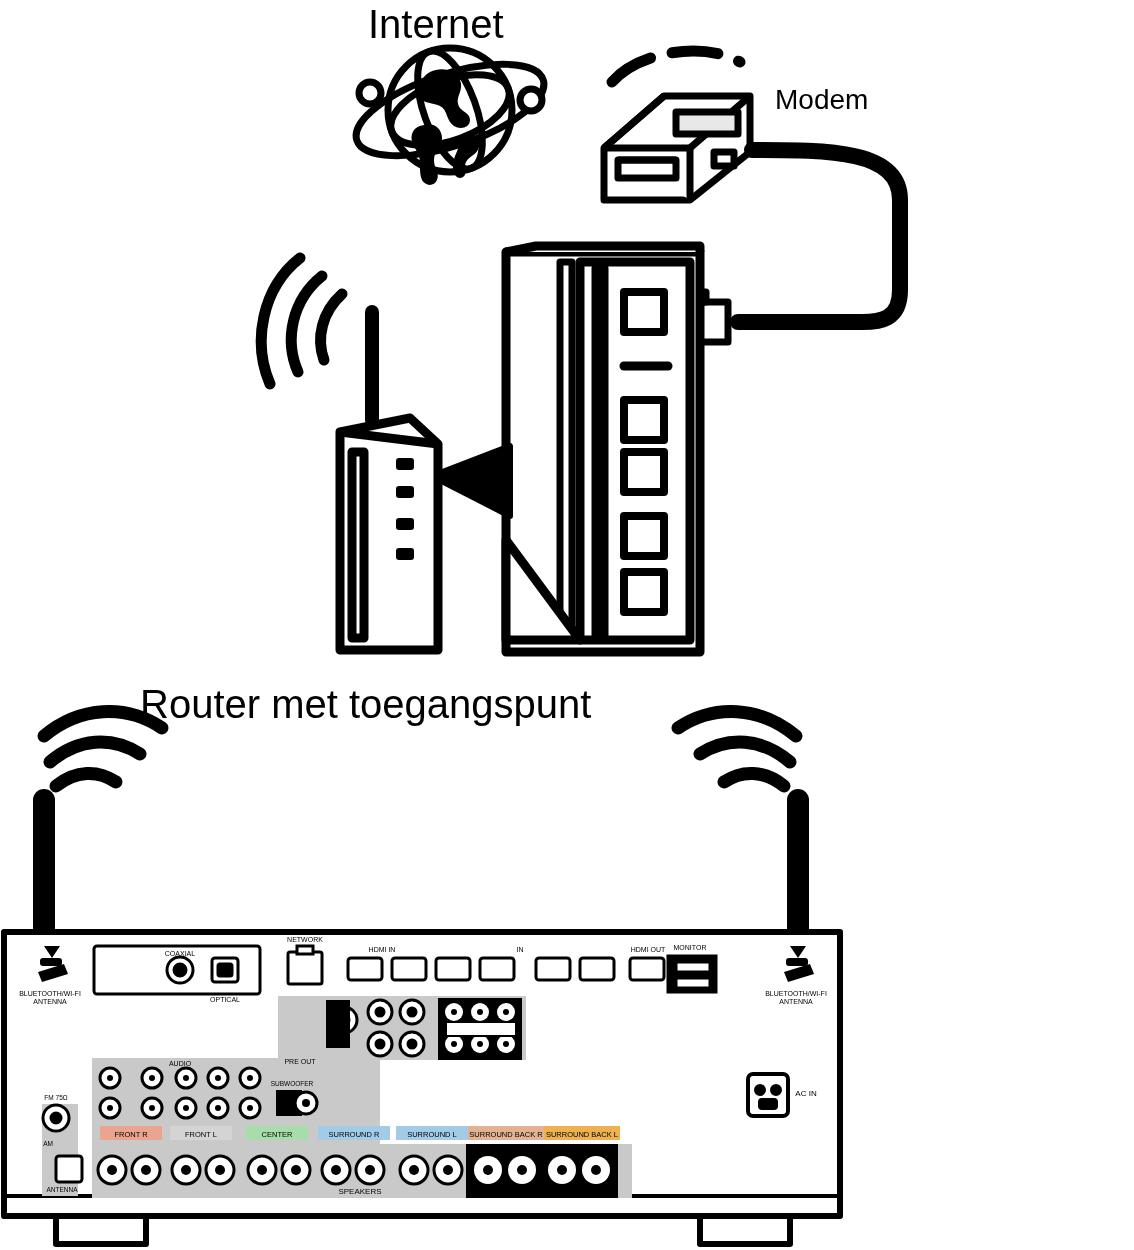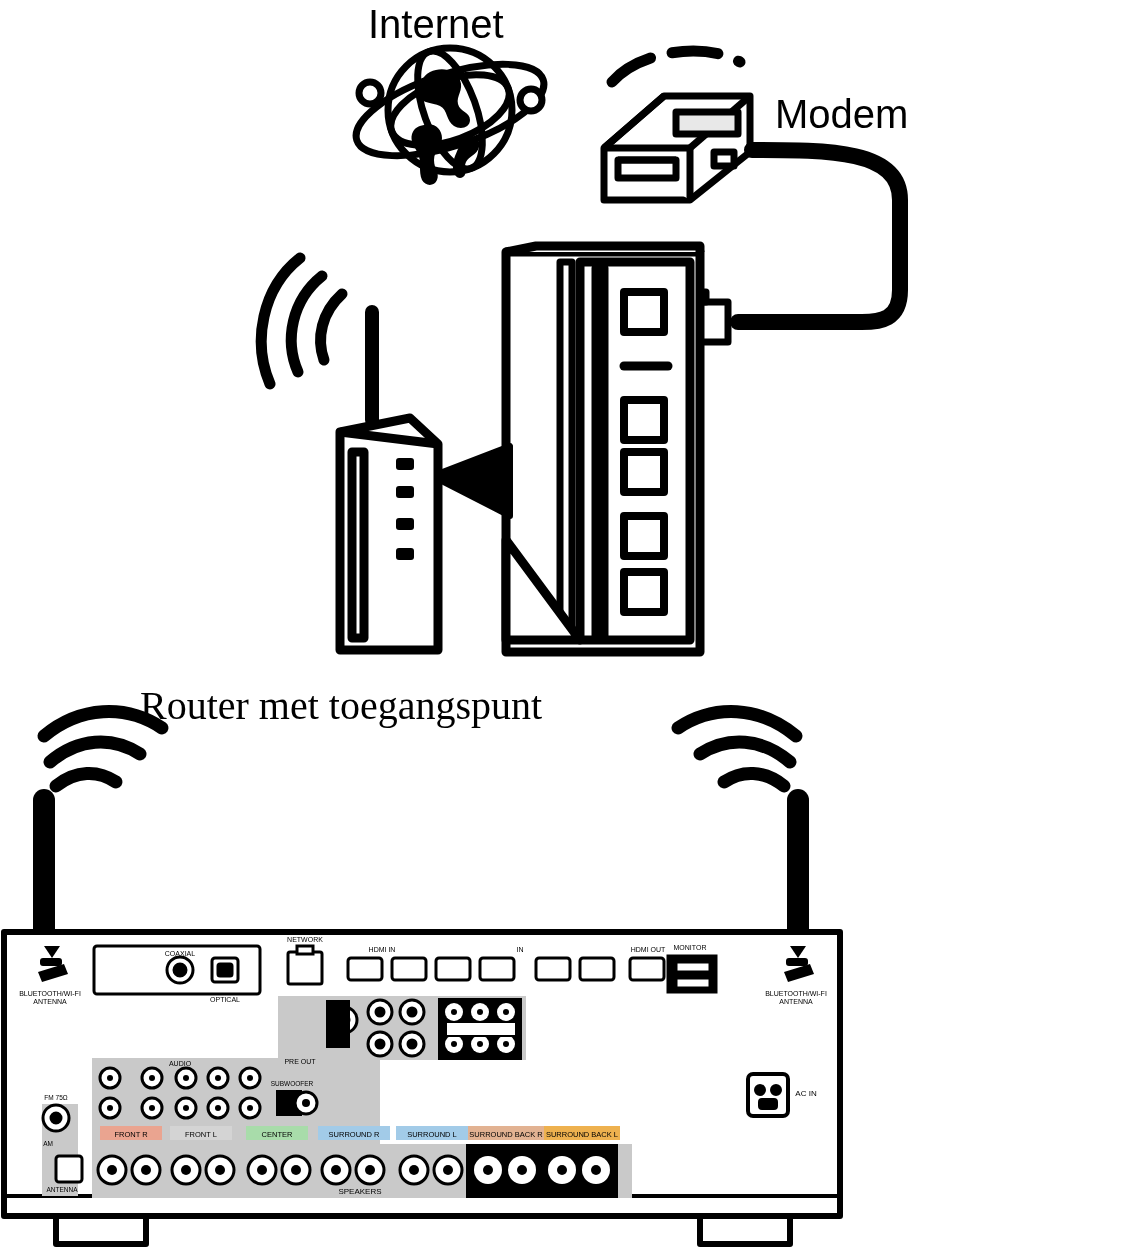--- a/index.html
+++ b/index.html
@@ -21,23 +21,23 @@
     height: 1250px;
   }
   .label {
     position: absolute;
     font-family: "Liberation Sans", sans-serif;
     color: #000;
     white-space: nowrap;
     font-weight: 400;
   }
   #label-internet { left: 368px; top: 2px; font-size: 40px; }
-  #label-modem { left: 775px; top: 92px; font-size: 40px; }
+  #label-modem { left: 775px; top: 84px; font-size: 28px; }
   #label-wan { left: 740px; top: 335px; font-size: 38px; }
-  #label-router { left: 140px; top: 682px; font-size: 40px; font-family: Liberation Serif, serif; }
+  #label-router { left: 140px; top: 682px; font-size: 40px; }
   svg { display: block; }
 </style>
 </head>
 <body>
 
 <div id="stage">
 
   <div class="label" id="label-internet">Internet</div>
   <div class="label" id="label-modem">Modem</div>
   <div class="label" id="label-router">Router met toegangspunt</div>

